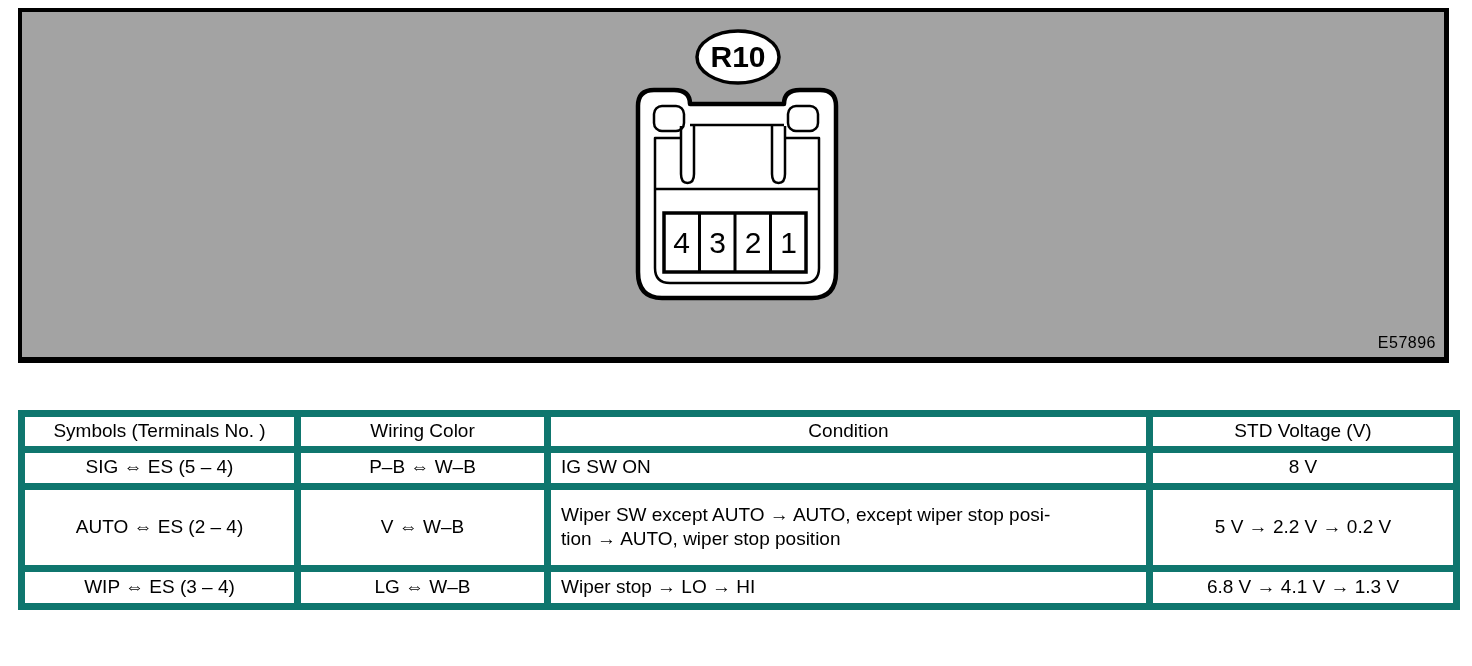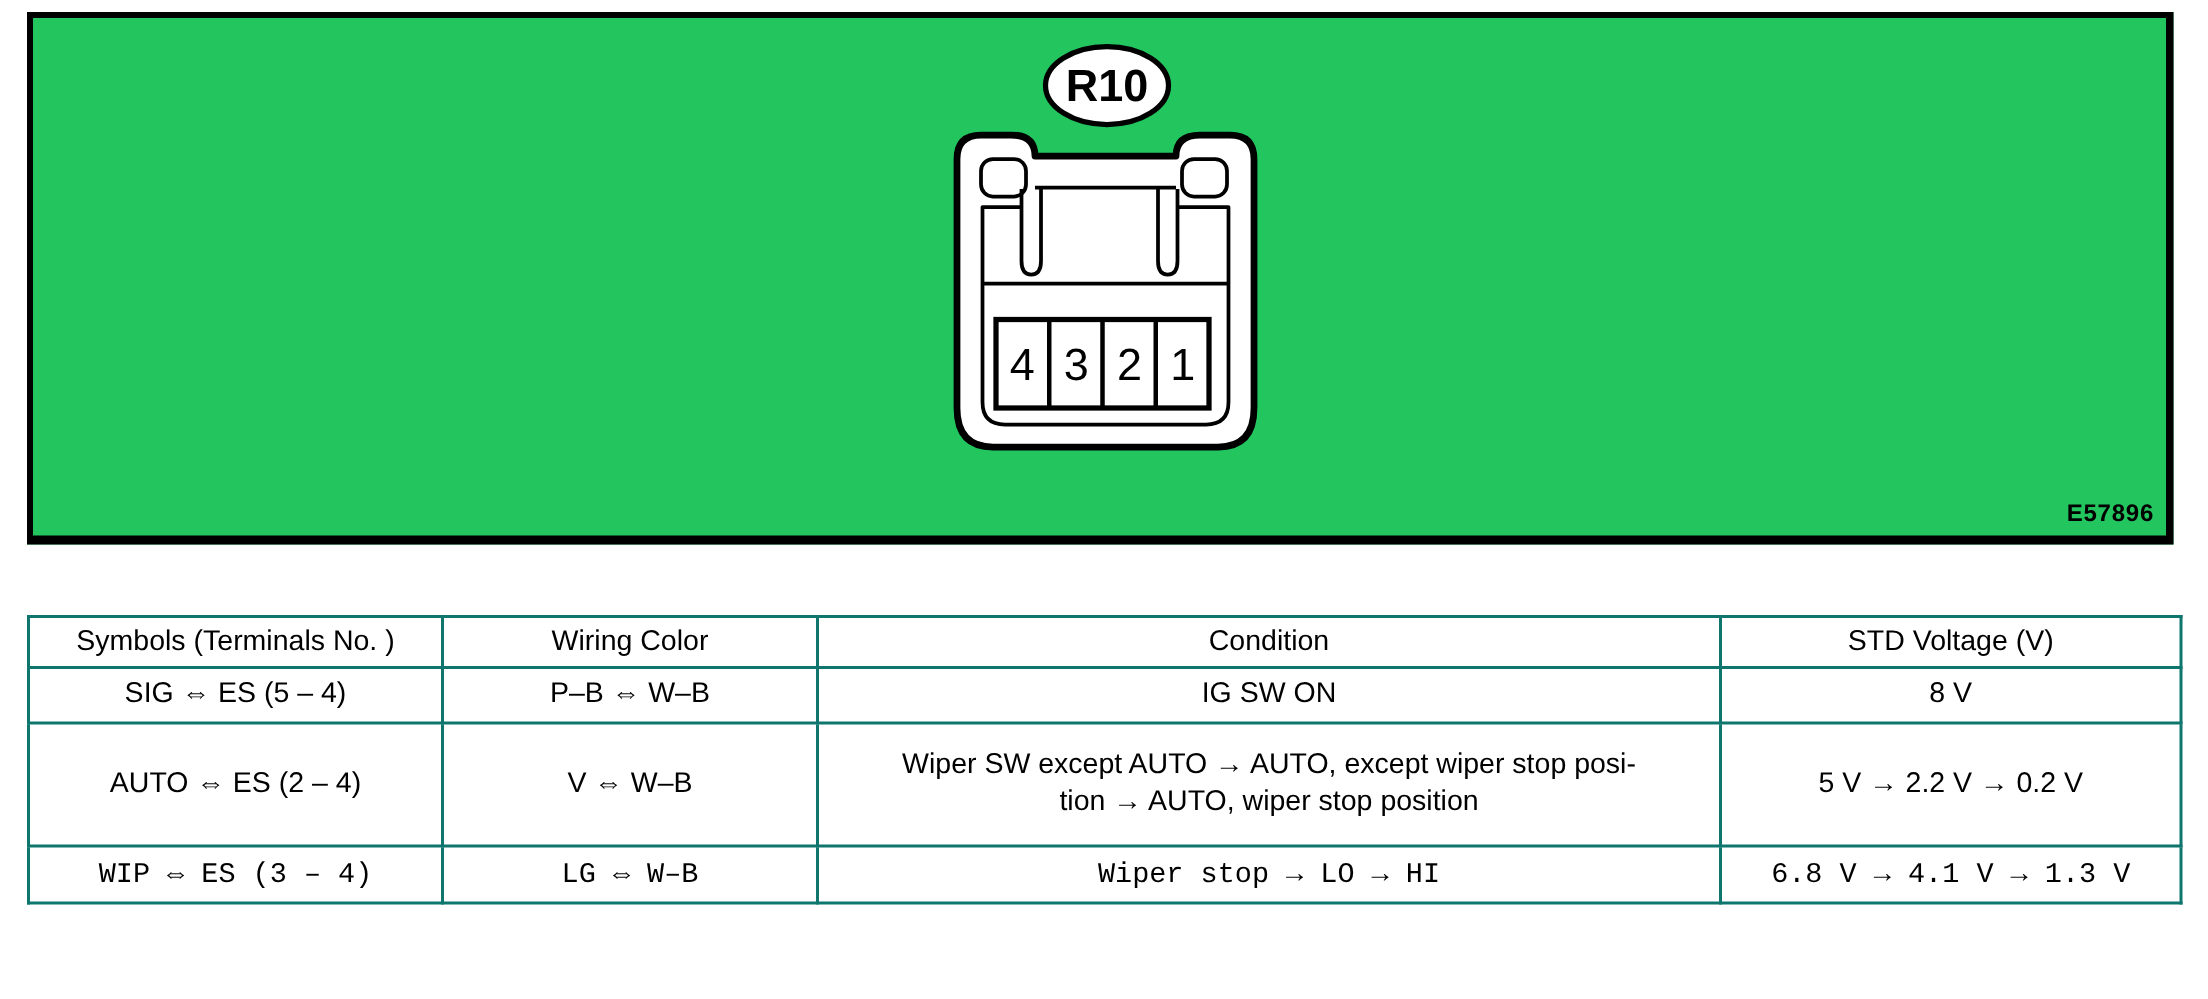--- a/index.html
+++ b/index.html
@@ -11,22 +11,21 @@
     overflow:hidden;
   }
   .figure-box{
     position:absolute;
     left:18px;top:8px;
     width:1431px;height:355px;
     box-sizing:border-box;
     border:4px solid #000;
     border-right-width:5px;
     border-bottom-width:6px;
-    background:#22c55e;
-    font-weight:bold;
+    background:#a3a3a3;
   }
   .figure-code{
     position:absolute;
     right:8px;bottom:5px;
     font-size:16px;
     letter-spacing:0.5px;
   }
   .connector-svg{
     position:absolute;
     left:590px;top:20px;
@@ -34,43 +33,43 @@
   }
   .spec-table{
     position:absolute;
     left:18px;top:410px;
     width:1435px;
     border-collapse:collapse;
     table-layout:fixed;
     background:#fff;
   }
   .spec-table th,.spec-table td{
-    border:2px solid #0f766e;
+    border:7px solid #0f766e;
     font-size:19px;
     font-weight:400;
     text-align:center;
     vertical-align:middle;
     padding:2px 4px;
     line-height:1.3;
     white-space:pre-line;
     overflow:hidden;
   }
   .spec-table td.cond{
-    text-align:center;
+    text-align:left;
     padding-left:10px;
     padding-right:10px;
   }
   .col-symbols{width:276px;}
   .col-wiring{width:250px;}
   .col-condition{width:602px;}
   .col-voltage{width:307px;}
   tr.r-head{height:34px;}
   tr.r1{height:37px;}
   tr.r2{height:82px;}
-  tr.r3{height:38px;font-family:Liberation Mono, monospace;}
+  tr.r3{height:38px;}
   tr.r4{height:69px;}
 </style>
 </head>
 <body>
 
 <div class="figure-box">
   <span class="figure-code">E57896</span>
 </div>
 
 <svg class="connector-svg" viewBox="590 20 300 290">

